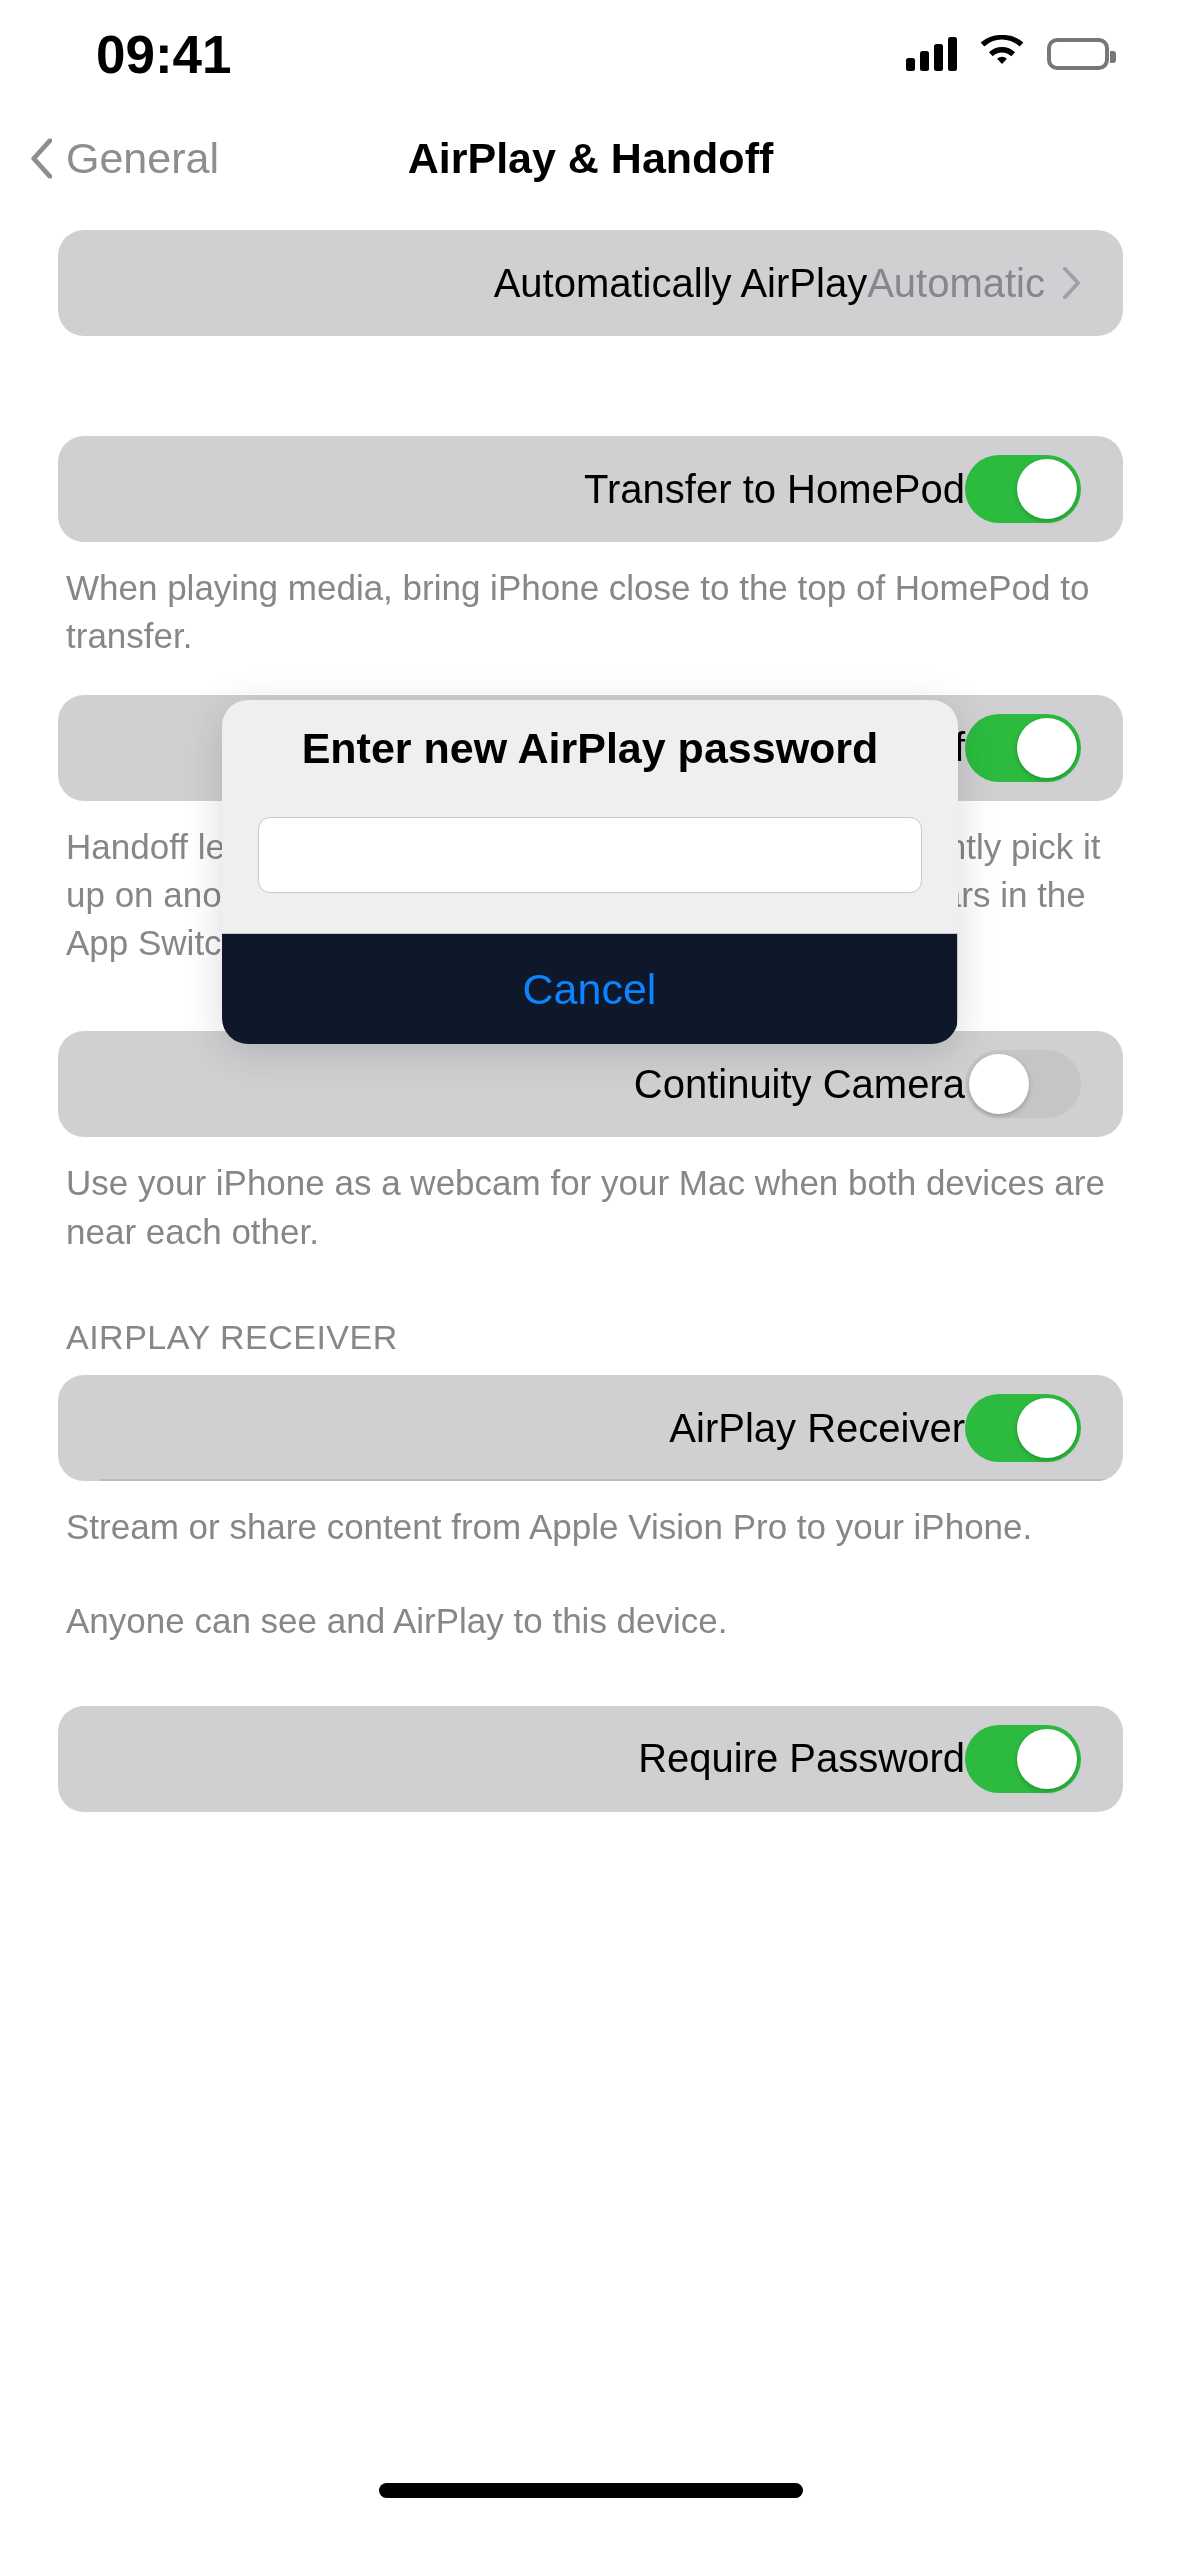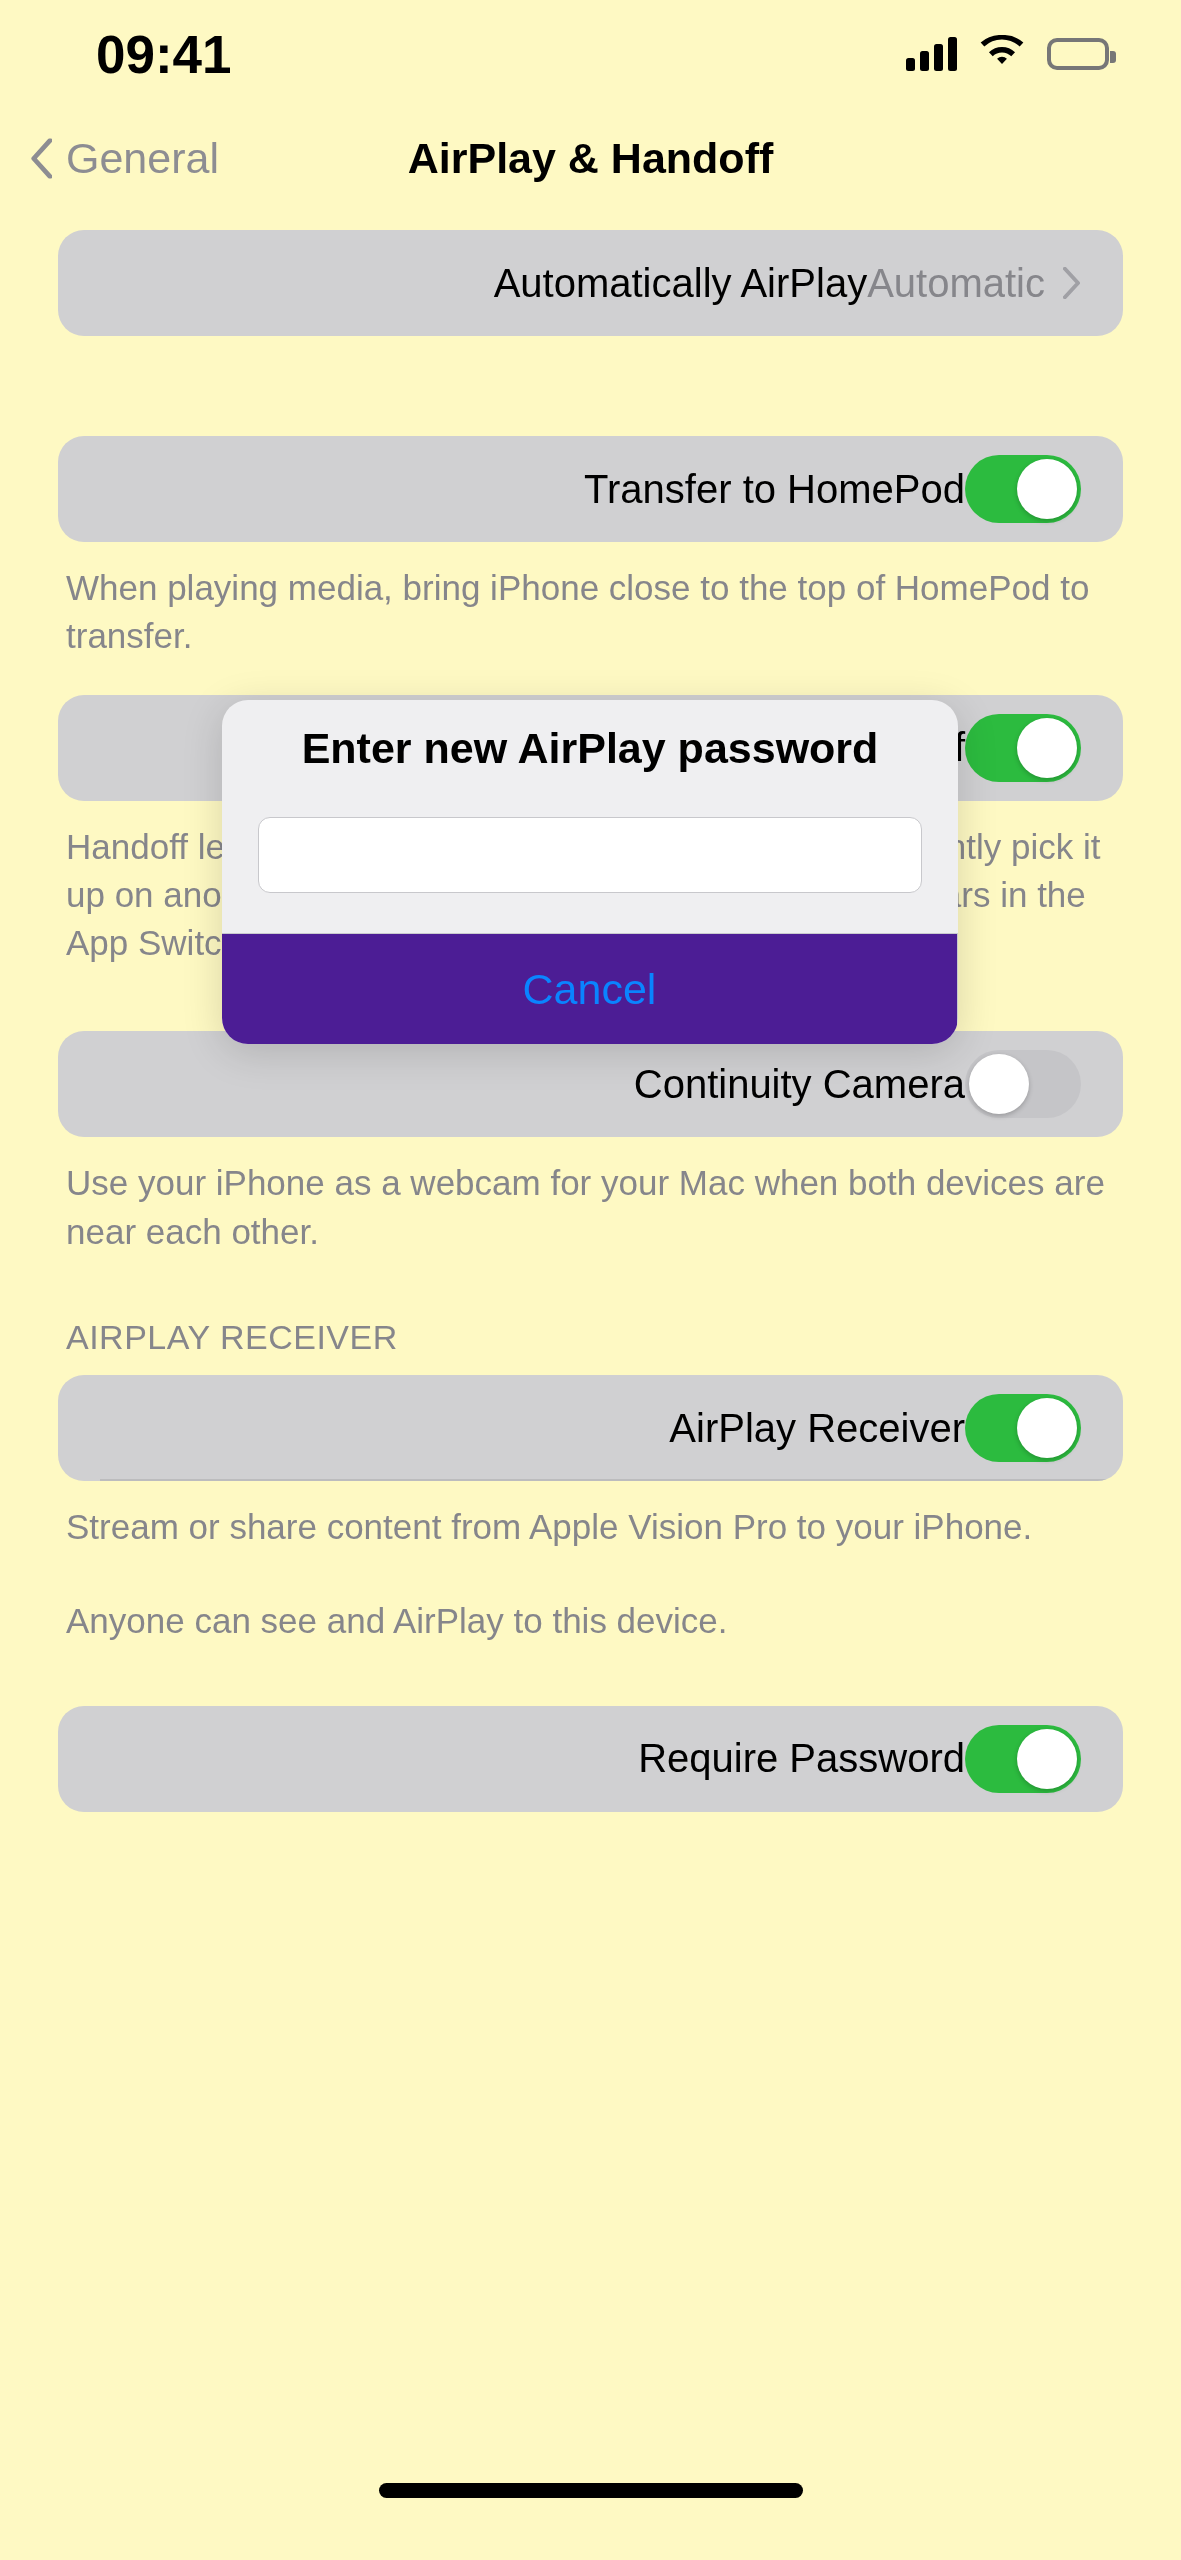--- a/index.html
+++ b/index.html
@@ -11,21 +11,21 @@
   }
   #screen {
     position:relative;
     width:1181px; height:2560px;
     background:#c0c0c5;
   }
 
   
   #settings-layer {
     position:absolute; inset:0;
-    background:#fef9c3;
+    background:#ffffff;
   }
 
   
   .status-bar {
     position:absolute; top:0; left:0; right:0; height:108px;
     display:flex; align-items:center; justify-content:space-between;
     padding:0 72px 0 96px;
   }
   .status-time {
     font-size:53px; font-weight:bold; color:#000;
@@ -136,21 +136,21 @@
   }
   .alert-btn {
     flex:1 1 50%; height:110px;
     display:flex; align-items:center; justify-content:center;
     font-size:43px;
     background:transparent;
     border:none;
     font-family:"Liberation Sans", sans-serif;
     cursor:pointer;
   }
-  .alert-btn.cancel { color:#0a84ff; background:#4c1d95; font-weight:normal; }
+  .alert-btn.cancel { color:#0a84ff; background:#0f172a; font-weight:normal; }
   .alert-btn.ok     { color:#8e8e93; }
   .alert-divider { width:1px; background:#c9c9cd; }
 
   
   .home-indicator {
     position:absolute; bottom:62px; left:50%; transform:translateX(-50%);
     width:424px; height:15px; border-radius:8px; background:#000;
   }
 </style>
 </head>

